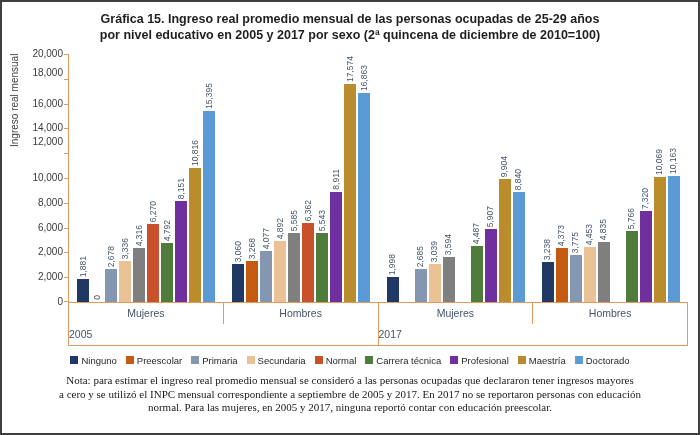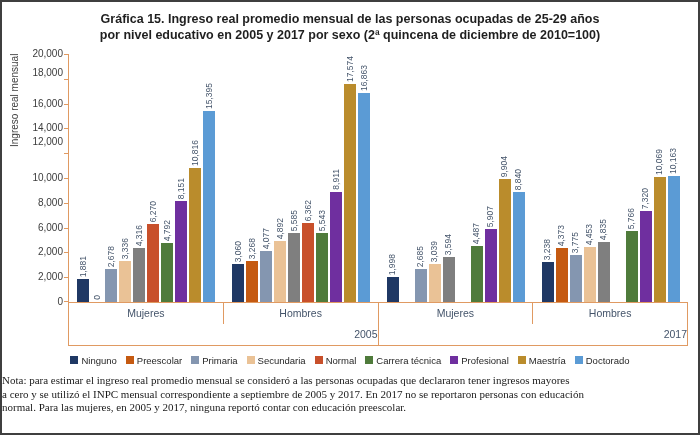--- a/index.html
+++ b/index.html
@@ -27,27 +27,27 @@
   .bar-slot{ width:12px;height:100%;display:flex;flex-direction:column;justify-content:flex-end;align-items:center;}
   .bar-value-label{
     writing-mode:vertical-rl;transform:rotate(180deg);
     font-size:8.5px;line-height:11px;color:var(--vallab);margin-bottom:2px;white-space:nowrap;
   }
   .bar{ width:100%;}
   .sex-row{ display:flex;border-left:1px solid var(--axis);border-right:1px solid var(--axis);height:21px;}
   .sex-cell{ flex:1;text-align:center;font-size:10.5px;line-height:21px;color:#44546A;border-right:1px solid var(--axis);}
   .sex-cell:last-child{border-right:none;}
   .year-row{ display:flex;border-left:1px solid var(--axis);border-right:1px solid var(--axis);border-bottom:1px solid var(--axis);height:21px;}
-  .year-cell{ flex:1;text-align:right;font-size:10.5px;line-height:21px;color:#44546A;border-right:1px solid var(--axis);}
+  .year-cell{ flex:1;text-align:left;font-size:10.5px;line-height:21px;color:#44546A;border-right:1px solid var(--axis);}
   .year-cell:last-child{border-right:none;}
   .legend{ display:flex;justify-content:center;align-items:center;gap:9px;margin-top:6px;height:16px;}
   .legend-item{ display:flex;align-items:center;gap:3px;}
   .legend-swatch{ width:8px;height:8px;display:inline-block;}
   .legend-label{ font-size:9.5px;color:#262626;white-space:nowrap;}
-  .note{ font-family:"Liberation Serif",serif;font-size:11px;line-height:13.5px;color:#1A1A1A;margin-top:6px;}
+  .note{ font-family:"Liberation Serif",serif;font-size:11px;line-height:13.5px;color:#1A1A1A;text-align:center;margin-top:6px;}
   .fuente{ font-family:"Liberation Serif",serif;font-size:12.5px;color:#1A1A1A;text-align:center;margin-top:1px;}
 </style>
 </head>
 <body>
 
 <div class="frame">
   <div class="title">
     <div>Gráfica 15. Ingreso real promedio mensual de las personas ocupadas de 25-29 años</div>
     <div>por nivel educativo en 2005 y 2017 por sexo (2ª quincena de diciembre de 2010=100)</div>
   </div>

